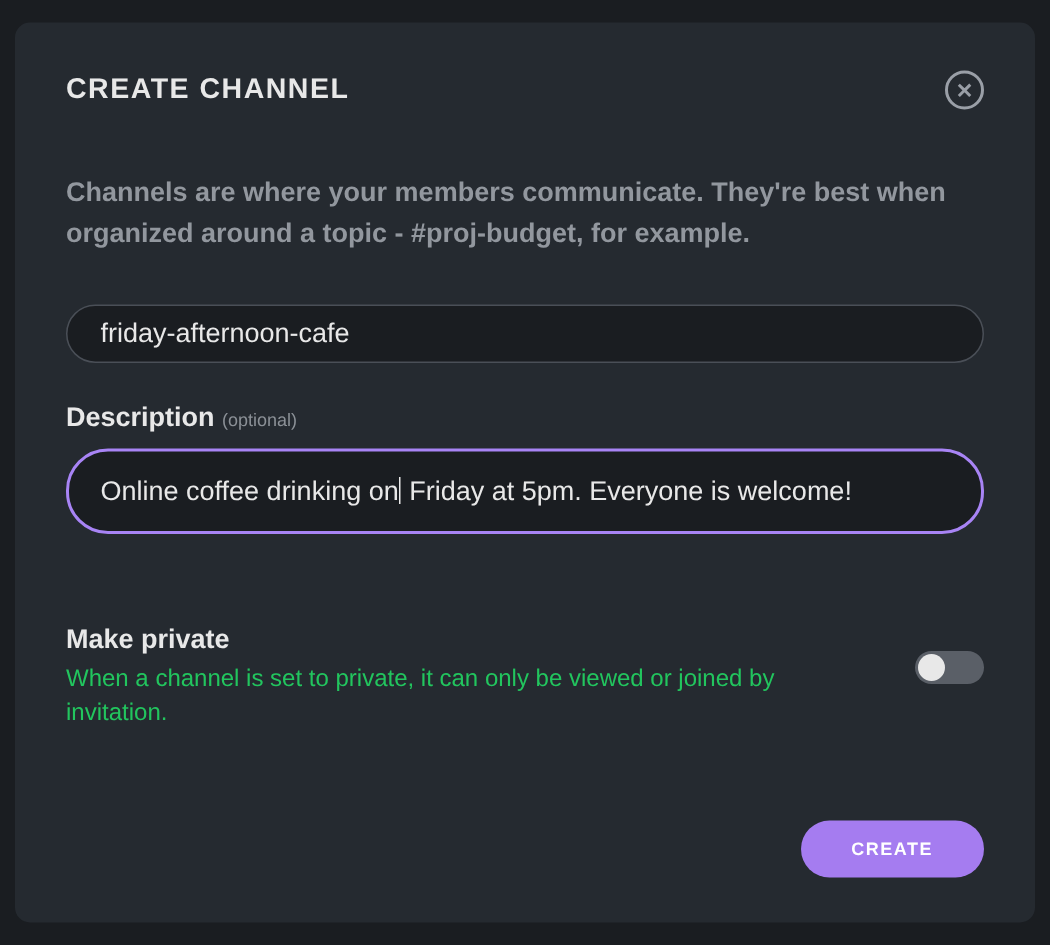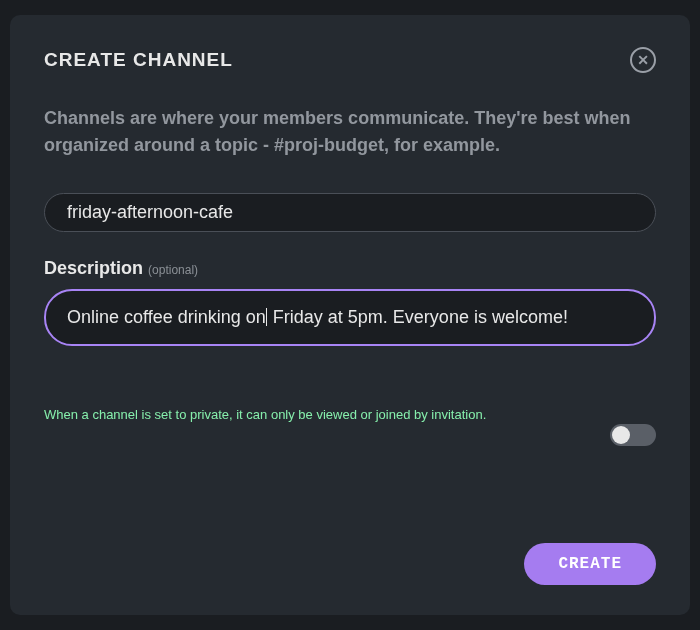--- a/index.html
+++ b/index.html
@@ -23,21 +23,21 @@
       border-radius: 10px;
       padding: 32px 34px 30px 34px;
       position: relative;
       display: flex;
       flex-direction: column;
     }
     .modal-header {
       display: flex;
       align-items: center;
       justify-content: space-between;
-      margin-bottom: 32px;
+      margin-bottom: 42px;
     }
     .modal-title {
       color: #e8e8e8;
       font-size: 19px;
       font-weight: 700;
       letter-spacing: 1px;
     }
     .close-btn {
       background: none;
       border: none;
@@ -108,22 +108,22 @@
     .private-text {
       flex: 1;
     }
     .private-title {
       color: #e8e8e8;
       font-size: 18px;
       font-weight: 700;
       margin-bottom: 4px;
     }
     .private-desc {
-      color: #86efac;
-      font-size: 13px;
+      color: #22c55e;
+      font-size: 16px;
       line-height: 1.45;
     }
     .toggle {
       width: 46px;
       height: 22px;
       background: #5a5f67;
       border-radius: 12px;
       position: relative;
       cursor: pointer;
       flex-shrink: 0;
@@ -142,25 +142,24 @@
       margin-top: auto;
       display: flex;
       justify-content: flex-end;
     }
     .create-btn {
       background: #a57cf0;
       color: #ffffff;
       border: none;
       border-radius: 26px;
       padding: 12px 34px;
-      font-size: 16px;
+      font-size: 12px;
       font-weight: 600;
       letter-spacing: 1px;
       cursor: pointer;
-      font-family: Liberation Mono, monospace;
     }
     .desc-caret {
       display: inline-block;
       width: 1px;
       height: 18px;
       background: #e8e8e8;
       vertical-align: middle;
       margin: 0 1px 2px 0;
     }
   </style>
@@ -187,20 +186,21 @@
     <label class="field-label">
       <span>Description </span><span class="optional">(optional)</span>
     </label>
     <div class="text-input focused" style="color:#e8e8e8;">
       <span>Online coffee drinking on</span><span class="desc-caret"></span><span> Friday at 5pm. Everyone is welcome!</span>
     </div>
   </div>
 
   <div class="private-section">
     <div class="private-text">
+      <div class="private-title">Make private</div>
       <div class="private-desc">When a channel is set to private, it can only be viewed or joined by invitation.</div>
     </div>
     <div class="toggle">
       <div class="toggle-knob"></div>
     </div>
   </div>
 
   <div class="modal-footer">
     <button class="create-btn">CREATE</button>
   </div>

